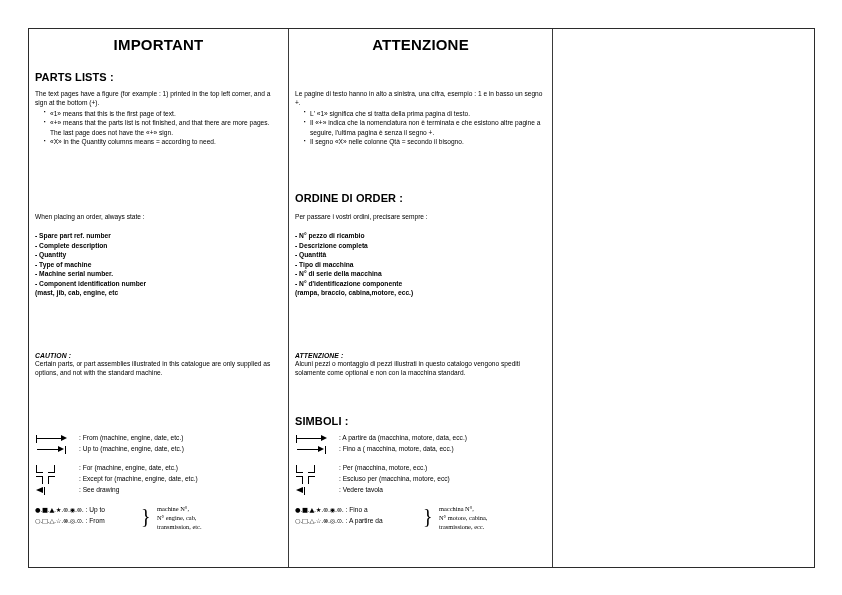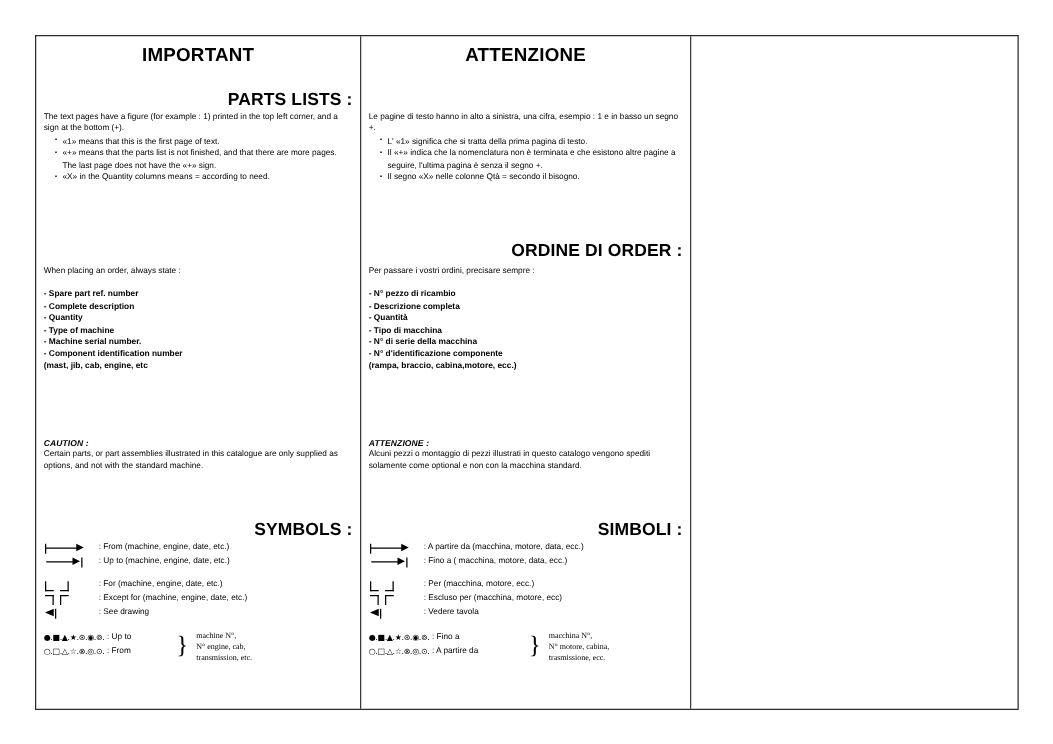--- a/index.html
+++ b/index.html
@@ -55,24 +55,23 @@
   .doc-title {
     text-align: center;
     font-size: 15px;
     font-weight: bold;
     letter-spacing: 0.2px;
     margin: 2px 0 0 0;
     line-height: 1.1;
   }
 
   .sec-head {
-    font-size: 14px;
+    font-size: 11px;
     font-weight: bold;
     letter-spacing: 0.1px;
-    text-align: right;
   }
 
   .body-txt {
     font-size: 6.6px;
     line-height: 1.42;
     font-weight: normal;
   }
 
   .bullets {
     list-style: none;
@@ -300,21 +299,20 @@
           <div>- Machine serial number.</div>
           <div>- Component identification number</div>
           <div>(mast, jib, cab, engine, etc</div>
         </div>
 
         <div class="blk b-caution">
           <div class="caution-title">CAUTION :</div>
           <div class="body-txt">Certain parts, or part assemblies illustrated in this catalogue are only supplied as options, and not with the standard machine.</div>
         </div>
 
-        <div class="blk b-s3head sec-head">SYMBOLS :</div>
 
         <div class="blk b-symbols">
           <div class="sym-group">
             <div class="sym-row">
               <div class="sym-cell">
                 <span class="g-from">
                     <span class="bar"></span>
                     <span class="shaft"></span>
                     <span class="head"></span>
                   </span>

